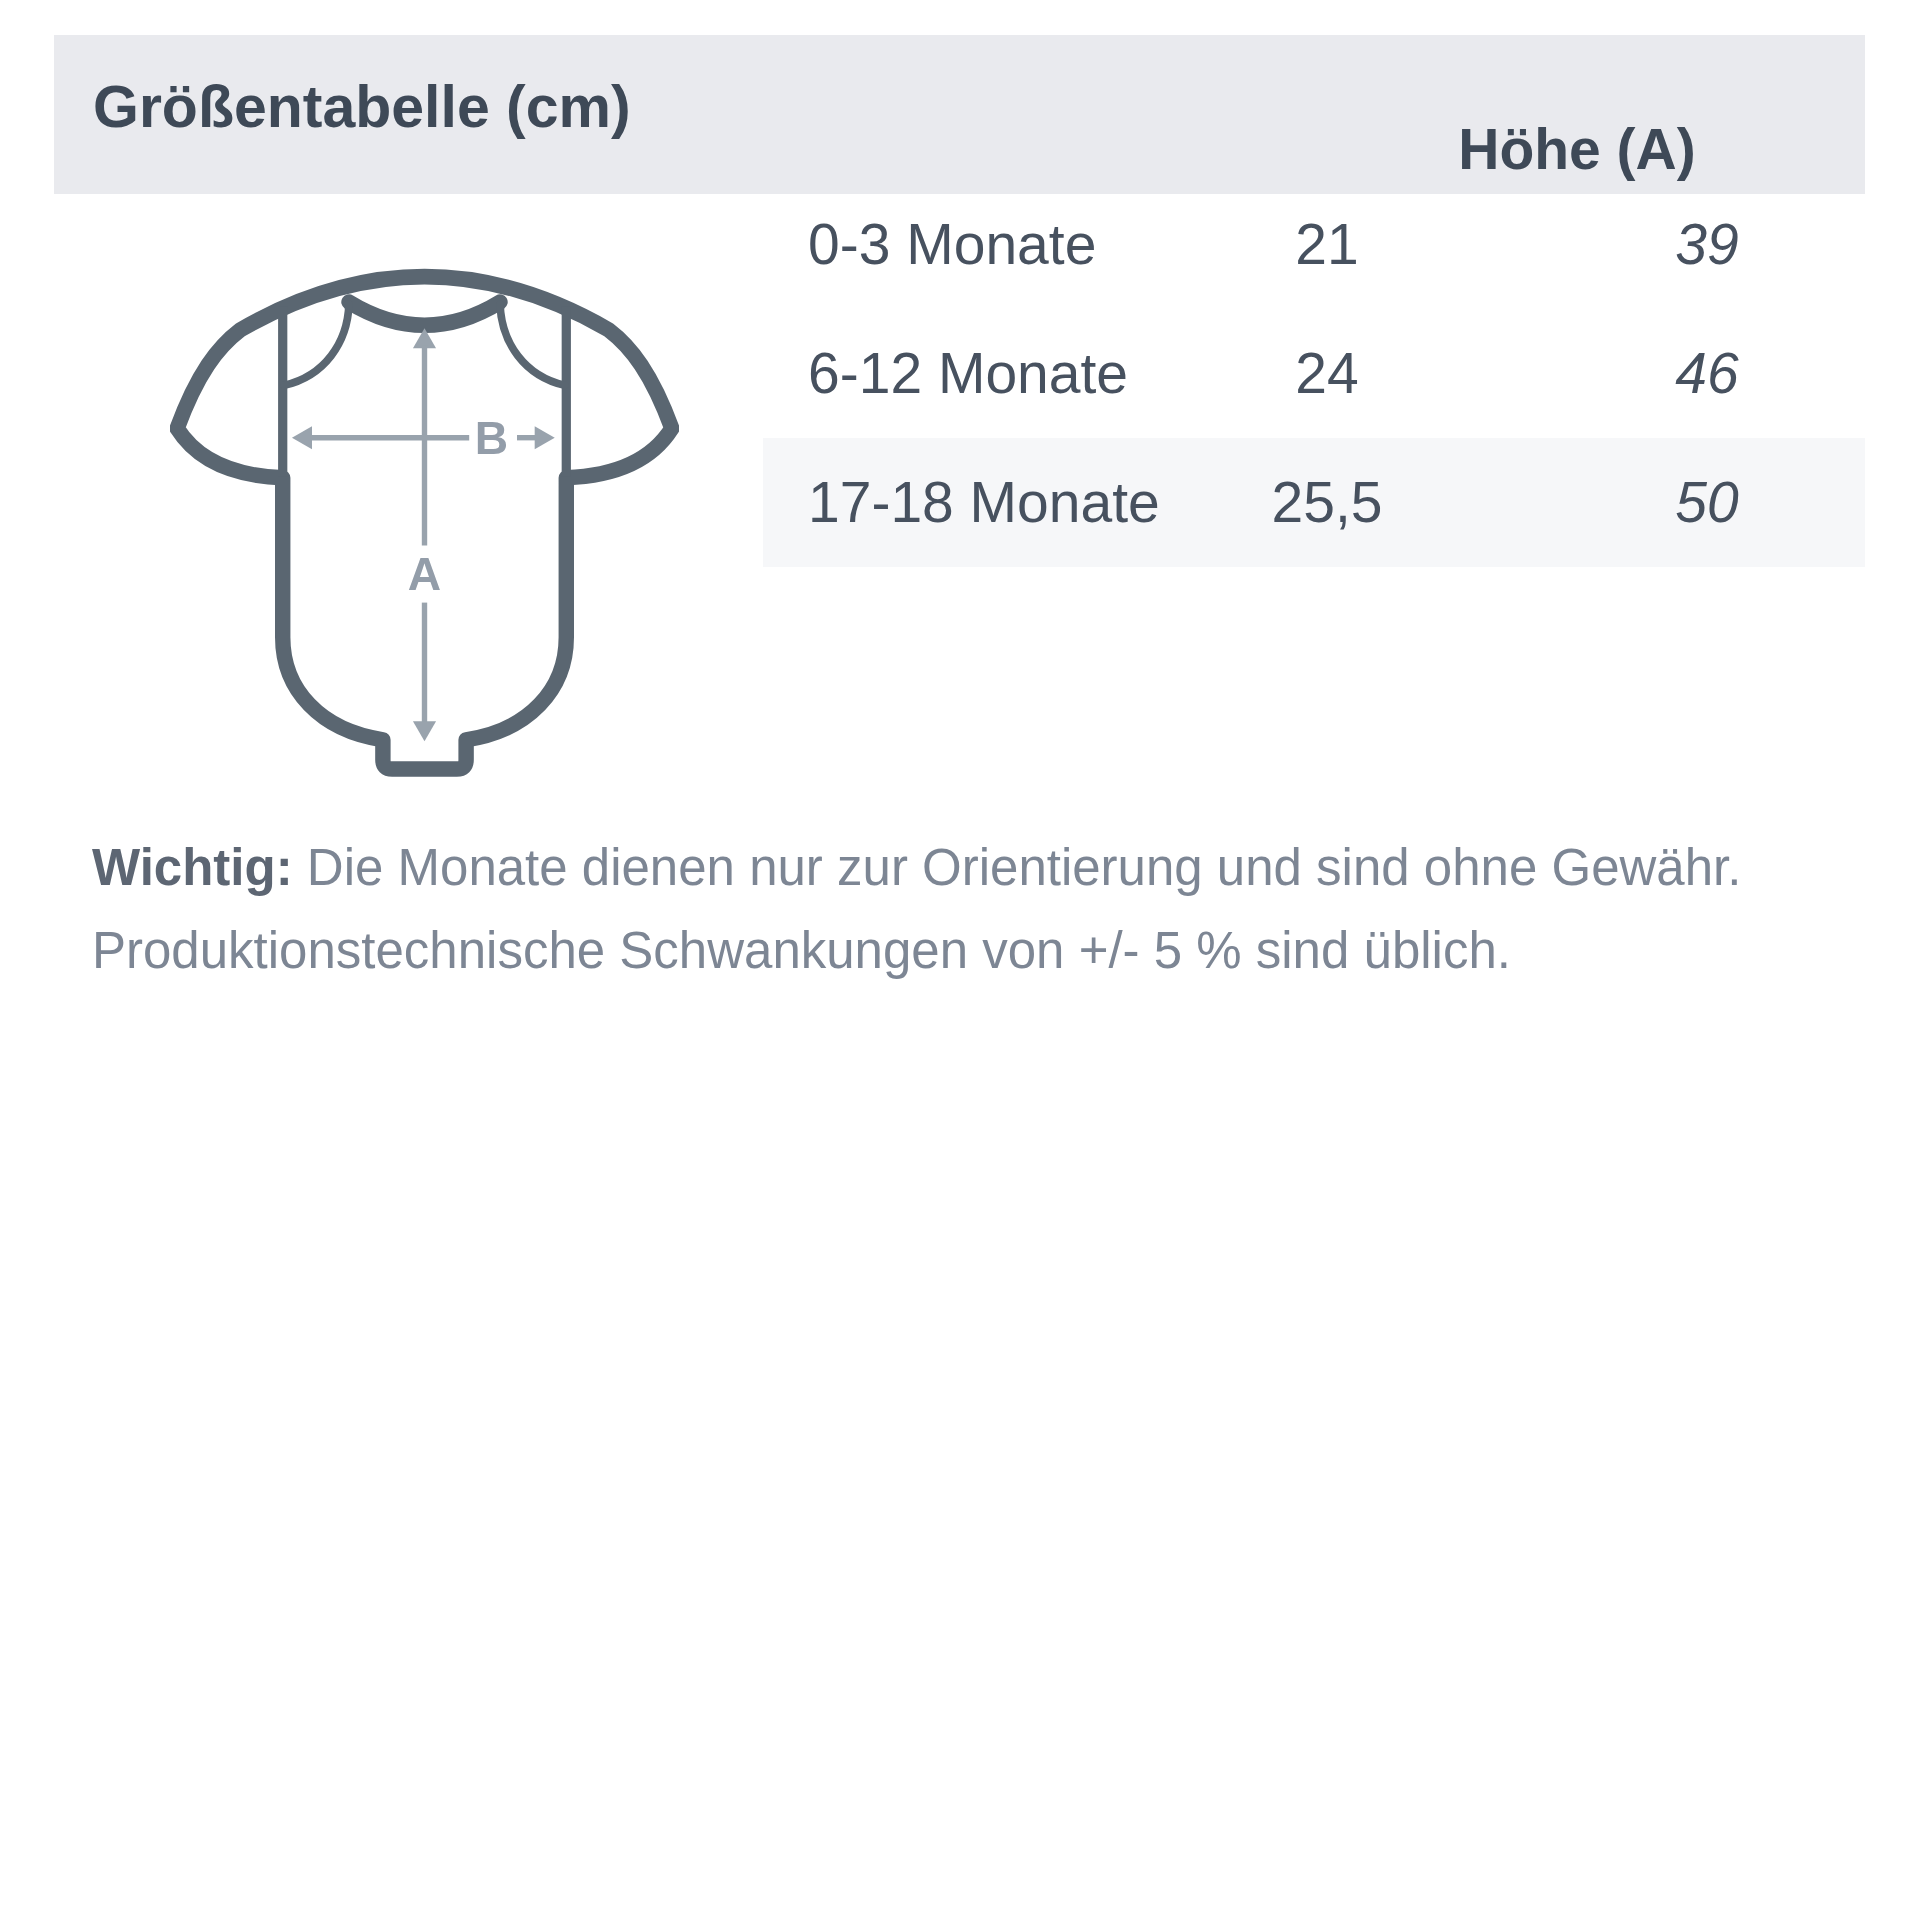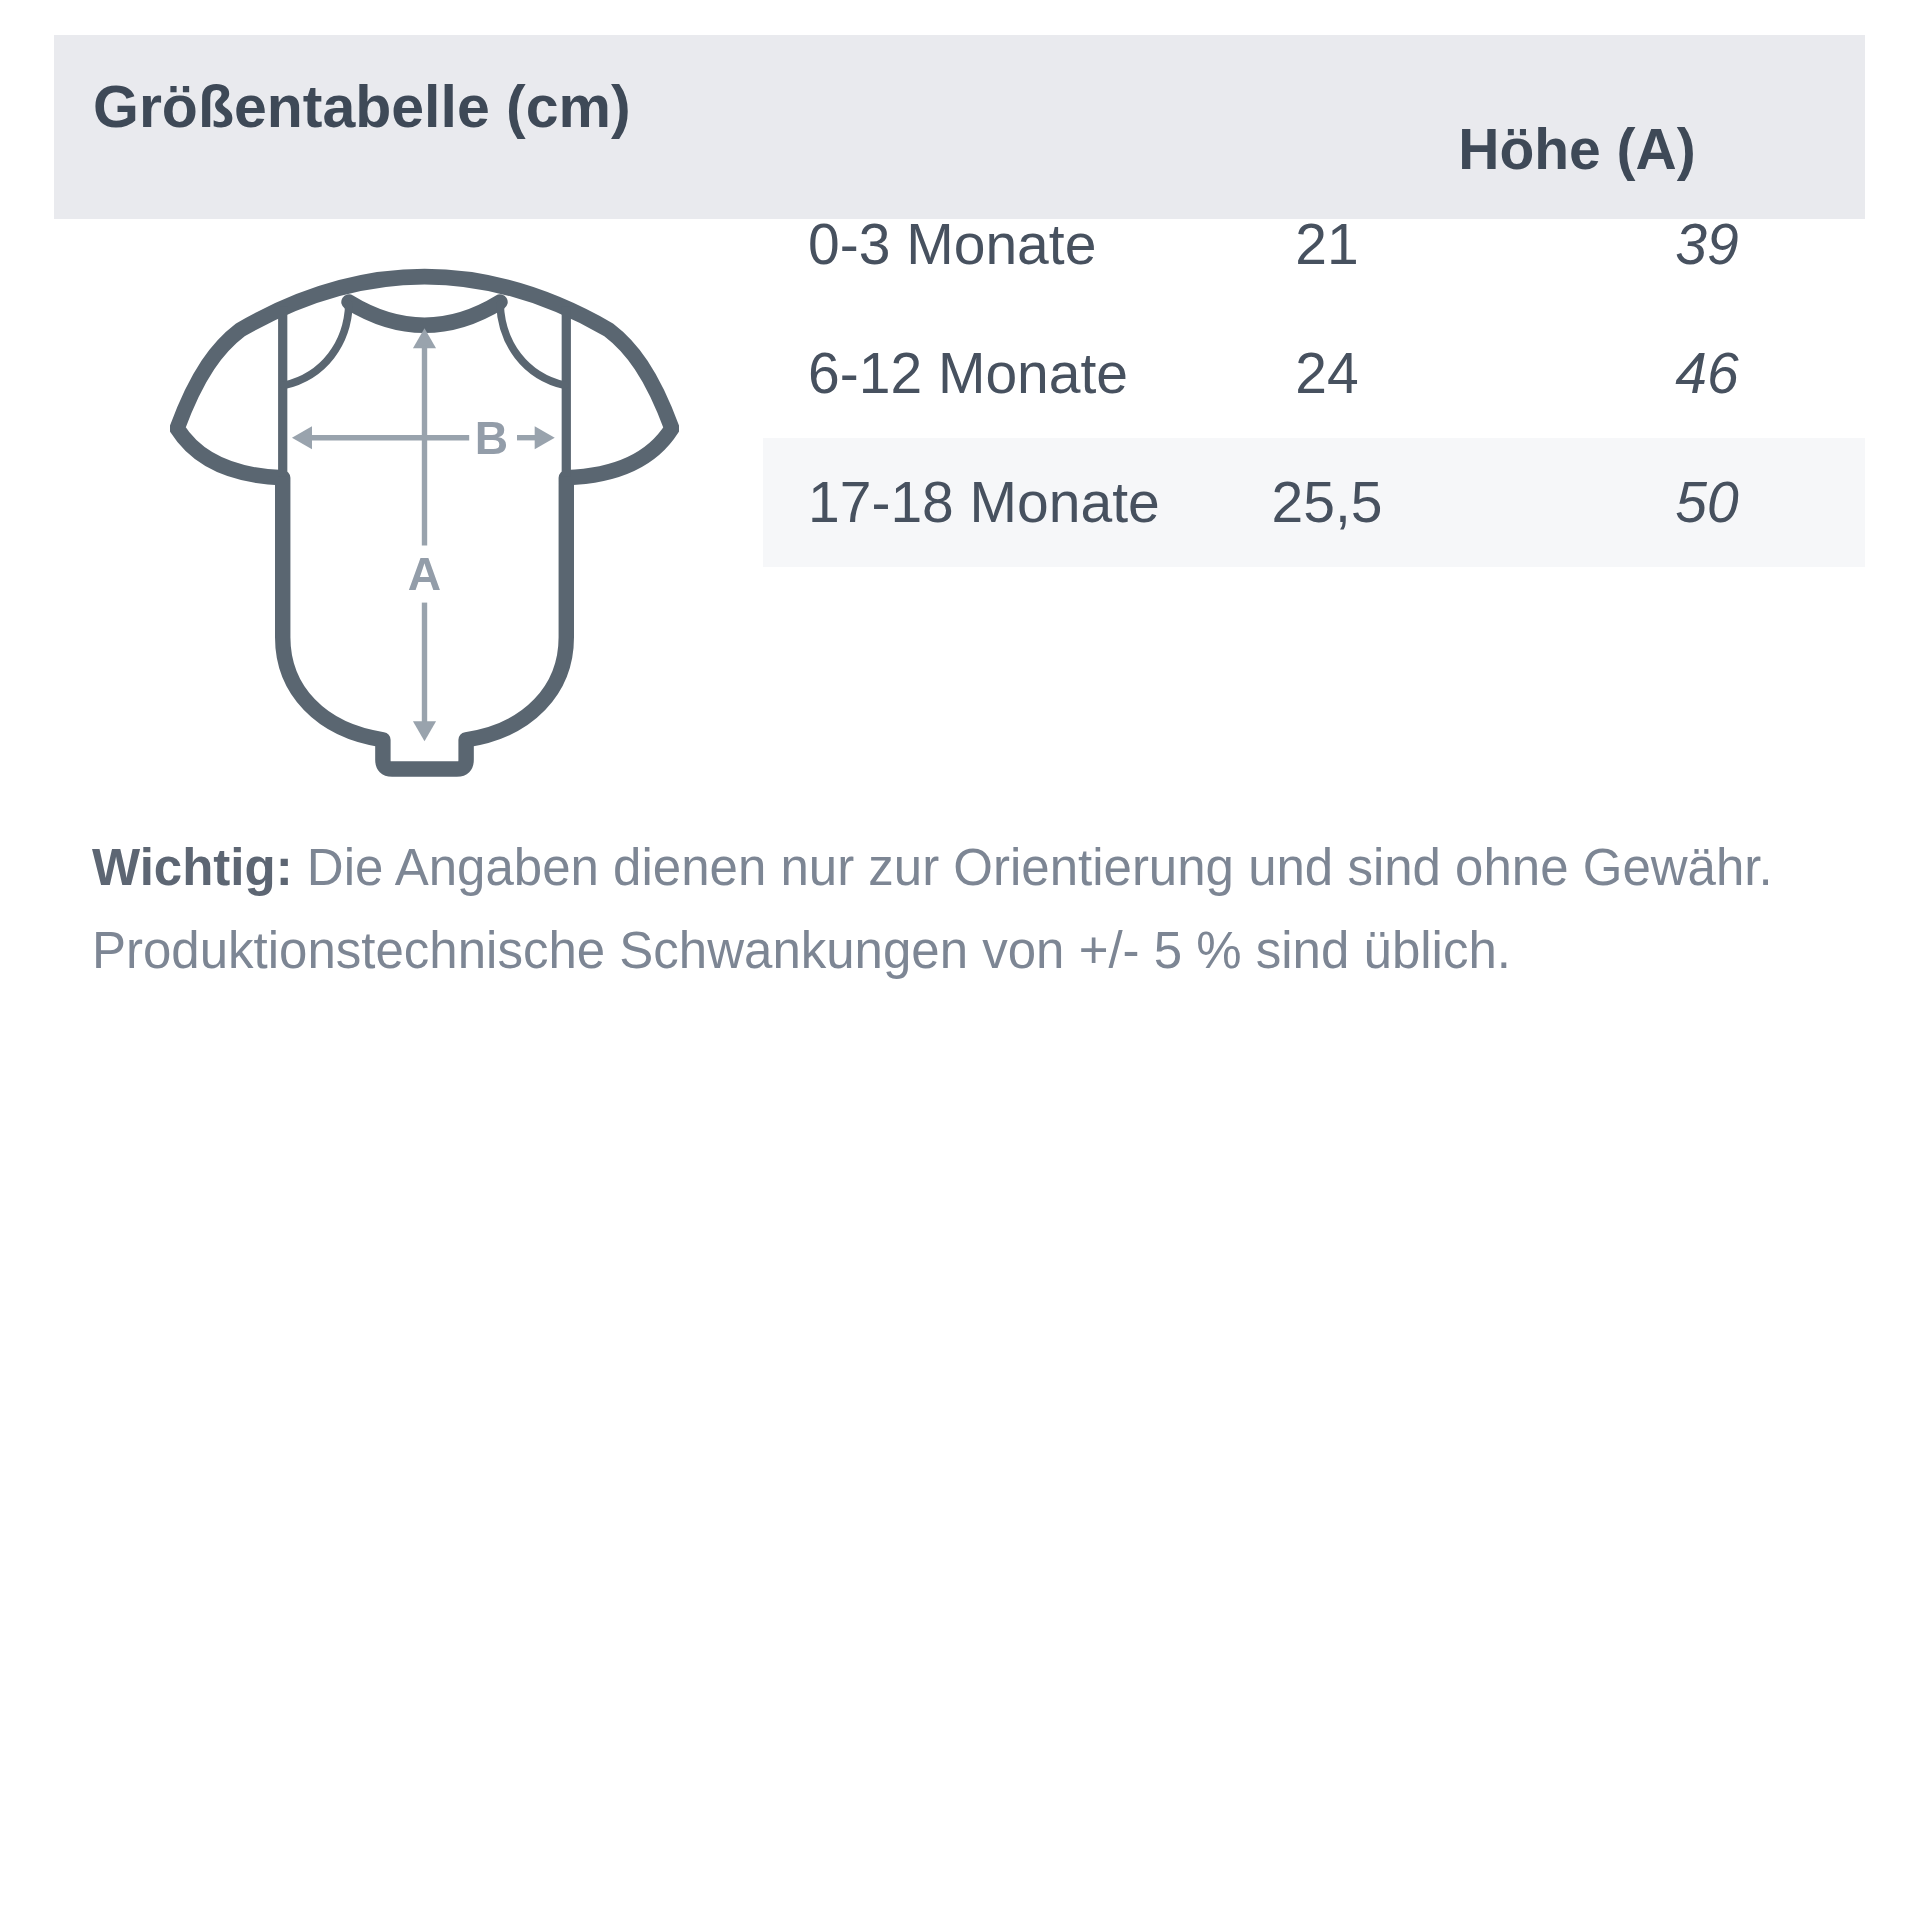--- a/index.html
+++ b/index.html
@@ -17,21 +17,21 @@
   html,body{margin:0;padding:0;background:#fff;}
   .canvas{
     position:relative;
     width:1926px;height:1926px;
     background:var(--c-page);
     font-family:"Liberation Sans","DejaVu Sans",sans-serif;
     overflow:hidden;
   }
   .header-band{
     position:absolute;left:54px;top:35px;
-    width:1811px;height:184px;
+    width:1811px;height:159px;
     background:var(--c-band);
   }
   .title{
     position:absolute;left:39px;top:0;
     height:145px;line-height:145px;
     font-size:59px;font-weight:bold;
     color:var(--c-head-text);
     white-space:nowrap;
   }
   .col-header{
@@ -148,18 +148,18 @@
         <polygon points="158,228 184,213 184,243" fill="var(--c-arrow)"></polygon>
         <line x1="180" y1="228" x2="388" y2="228" stroke="var(--c-arrow)" stroke-width="7"></line>
         <text class="dim-label-text" x="417" y="249" text-anchor="middle">B</text>
         <line x1="450" y1="228" x2="477" y2="228" stroke="var(--c-arrow)" stroke-width="7"></line>
         <polygon points="499,228 473,213 473,243" fill="var(--c-arrow)"></polygon>
       </g>
     </svg>
   </div>
 
   <div class="note">
-    <div><span class="strong">Wichtig:</span><span> Die Angaben dienen nur zur Orientierung und sind ohne Gewähr.</span></div>
+    <div><span class="strong">Wichtig:</span><span> Die Monate dienen nur zur Orientierung und sind ohne Gewähr.</span></div>
     <div>Produktionstechnische Schwankungen von +/- 5 % sind üblich.</div>
   </div>
 
 </div>
 
 
 </body></html>

